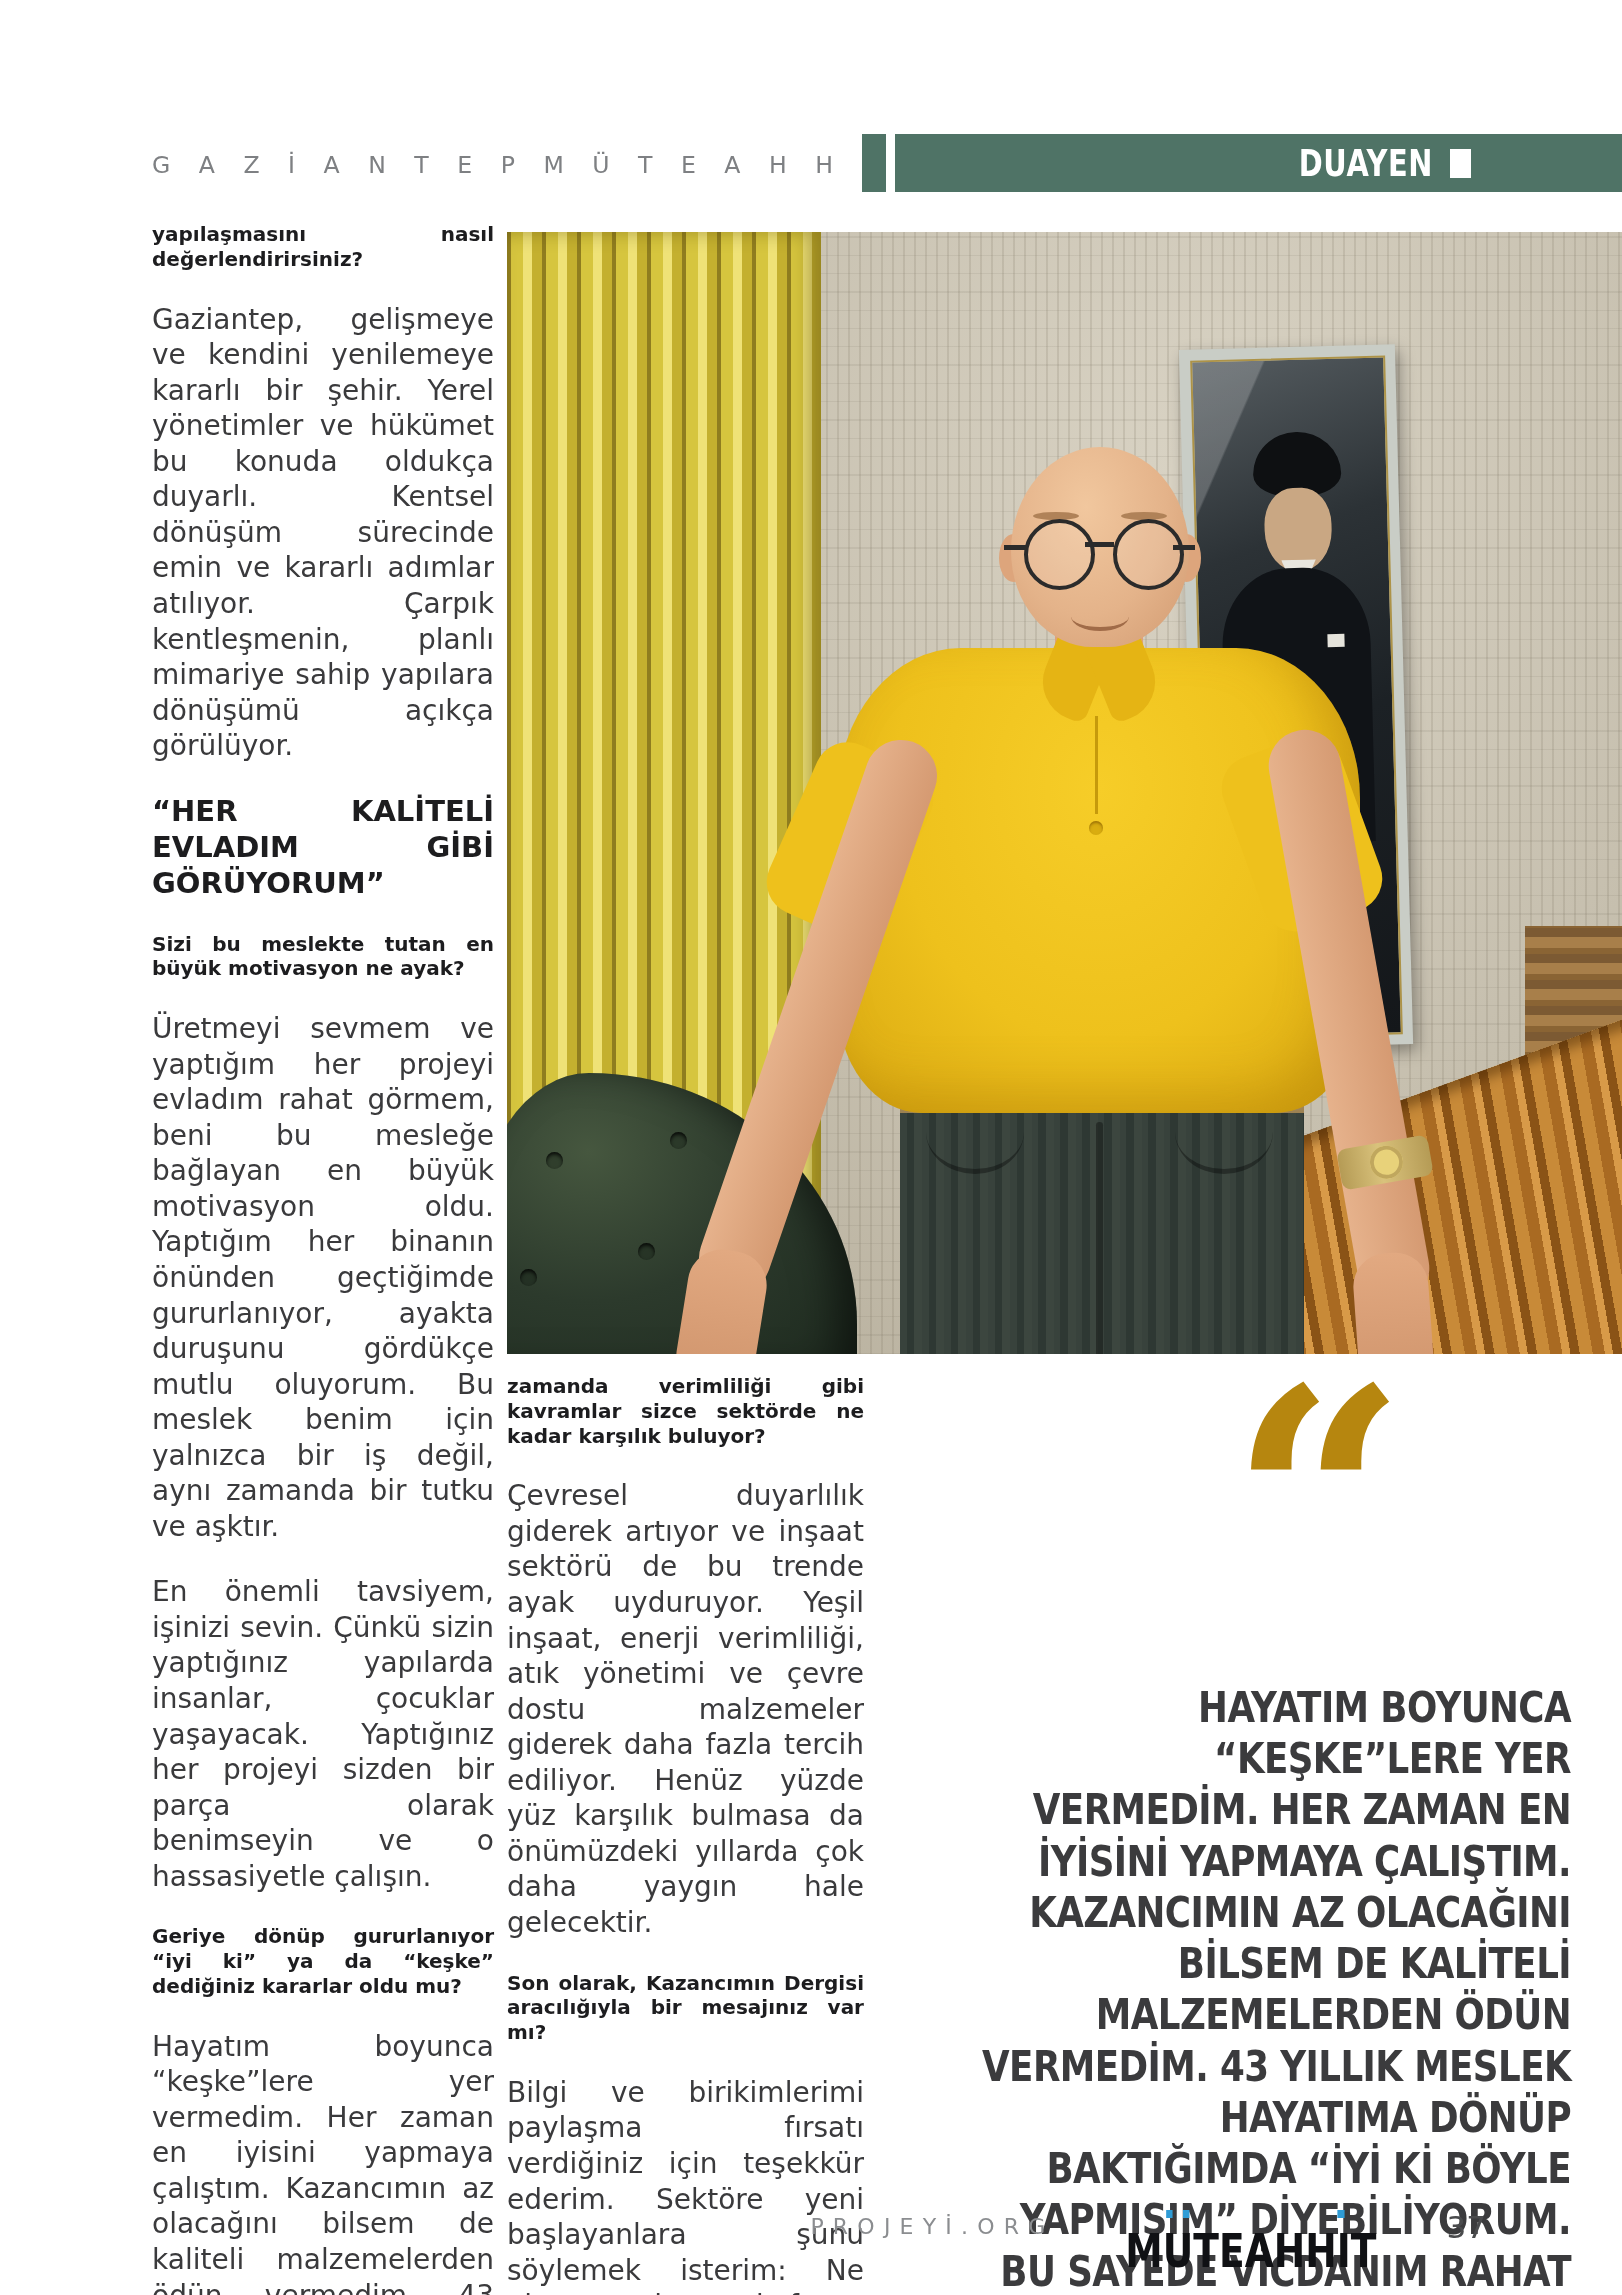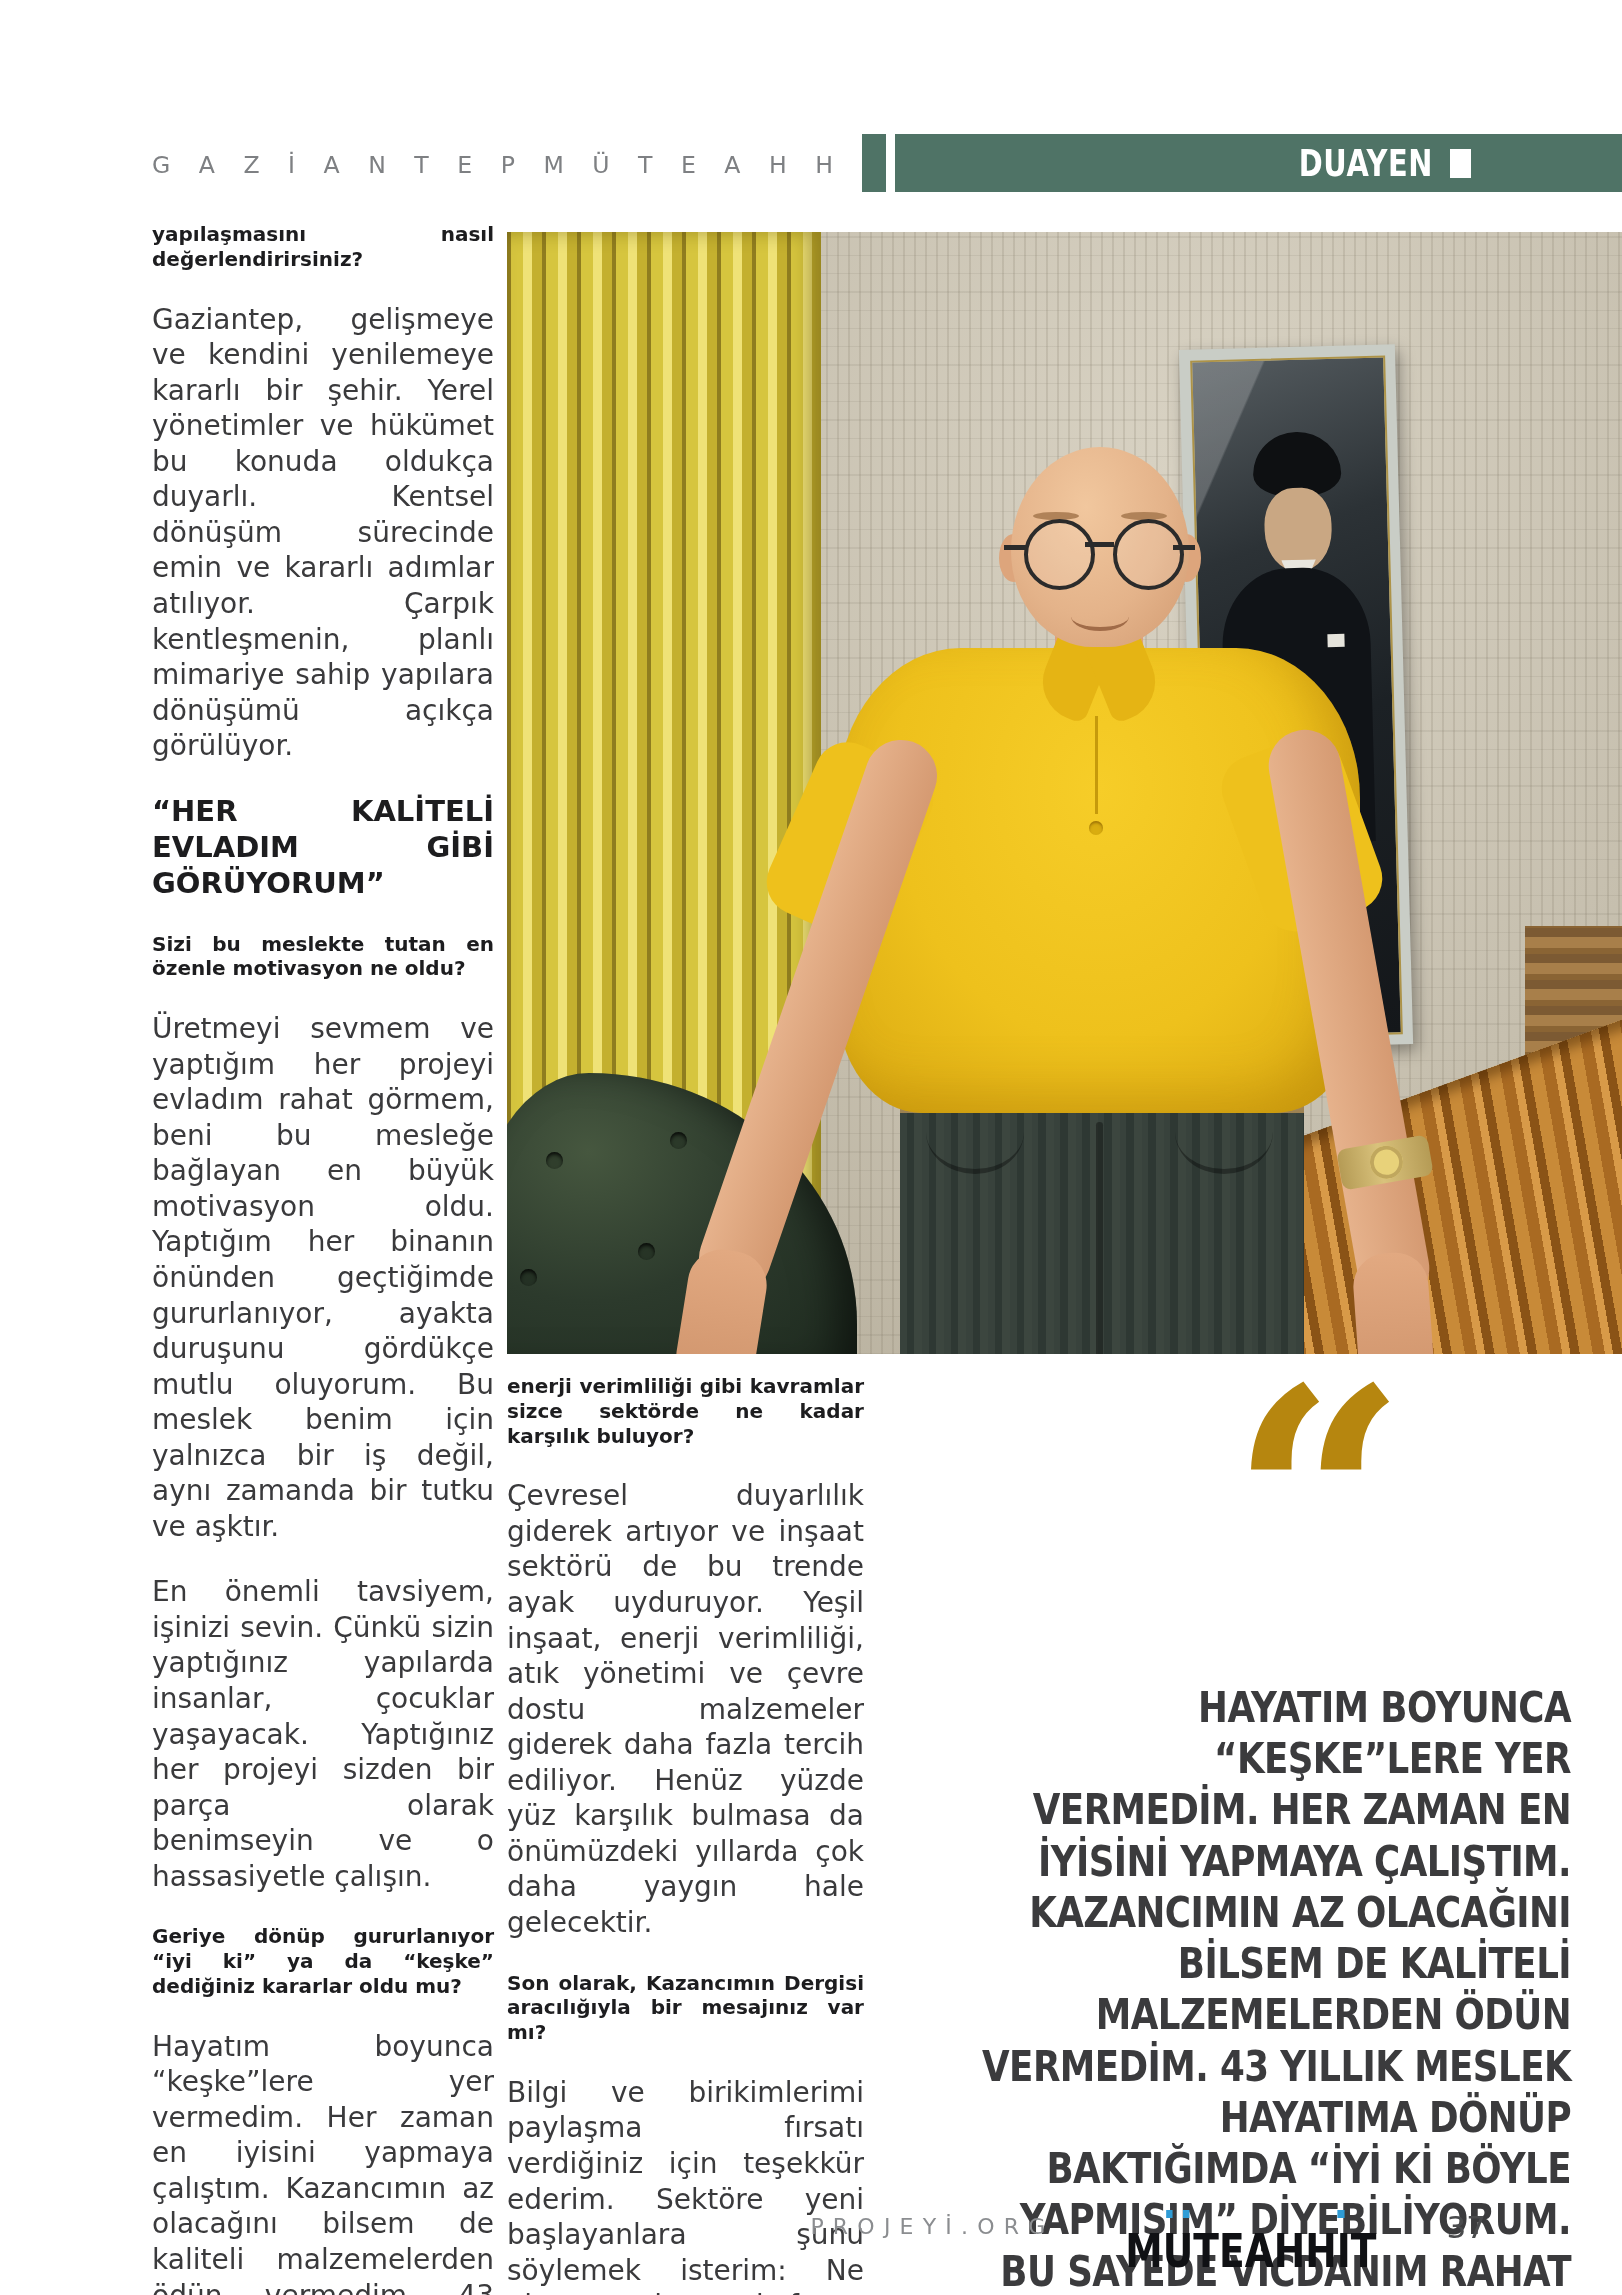--- a/index.html
+++ b/index.html
@@ -138,21 +138,21 @@
   <div class="badge-sq"></div>
   <div class="badge-bar">
     <span class="badge-text">DUAYEN</span>
     <span class="badge-white-sq"></span>
   </div>
 
   <div class="col col-left">
     <p class="q">yapılaşmasını nasıl değerlendirirsiniz?</p>
     <p class="a">Gaziantep, gelişmeye ve kendini yenilemeye kararlı bir şehir. Yerel yönetimler ve hükümet bu konuda oldukça duyarlı. Kentsel dönüşüm sürecinde emin ve kararlı adımlar atılıyor. Çarpık kentleşmenin, planlı mimariye sahip yapılara dönüşümü açıkça görülüyor.</p>
     <p class="sub">“HER KALİTELİ EVLADIM GİBİ GÖRÜYORUM”</p>
-    <p class="q">Sizi bu meslekte tutan en özenle motivasyon ne oldu?</p>
+    <p class="q">Sizi bu meslekte tutan en büyük motivasyon ne ayak?</p>
     <p class="a">Üretmeyi sevmem ve yaptığım her projeyi evladım rahat görmem, beni bu mesleğe bağlayan en büyük motivasyon oldu. Yaptığım her binanın önünden geçtiğimde gururlanıyor, ayakta duruşunu gördükçe mutlu oluyorum. Bu meslek benim için yalnızca bir iş değil, aynı zamanda bir tutku ve aşktır.</p>
     <p class="a">En önemli tavsiyem, işinizi sevin. Çünkü sizin yaptığınız yapılarda insanlar, çocuklar yaşayacak. Yaptığınız her projeyi sizden bir parça olarak benimseyin ve o hassasiyetle çalışın.</p>
     <p class="q">Geriye dönüp gururlanıyor “iyi ki” ya da “keşke” dediğiniz kararlar oldu mu?</p>
     <p class="a">Hayatım boyunca “keşke”lere yer vermedim. Her zaman en iyisini yapmaya çalıştım. Kazancımın az olacağını bilsem de kaliteli malzemelerden ödün vermedim. 43 yıllık meslek hayatıma dönüp baktığımda “iyi ki böyle yapmışım” diyebiliyorum. Bu sayede vicdanım rahat ve huzurluyum.</p>
 
   </div>
 
   <div class="photo">
     <div class="gold-panel"></div>
     <div class="wood-strip"></div>
@@ -209,21 +209,21 @@
     <div class="brow br-r"></div>
     <div class="lens lens-l"></div>
     <div class="lens lens-r"></div>
     <div class="bridge"></div>
     <div class="temple tm-l"></div>
     <div class="temple tm-r"></div>
     <div class="smile"></div>
   </div>
 
   <div class="col col-mid">
-    <p class="q">enerji verimliliği gibi kavramlar sizce sektörde ne kadar karşılık buluyor?</p>
+    <p class="q">zamanda verimliliği gibi kavramlar sizce sektörde ne kadar karşılık buluyor?</p>
     <p class="a">Çevresel duyarlılık giderek artıyor ve inşaat sektörü de bu trende ayak uyduruyor. Yeşil inşaat, enerji verimliliği, atık yönetimi ve çevre dostu malzemeler giderek daha fazla tercih ediliyor. Henüz yüzde yüz karşılık bulmasa da önümüzdeki yıllarda çok daha yaygın hale gelecektir.</p>
     <p class="q">Son olarak, Kazancımın Dergisi aracılığıyla bir mesajınız var mı?</p>
     <p class="a">Bilgi ve birikimlerimi paylaşma fırsatı verdiğiniz için teşekkür ederim. Sektöre yeni başlayanlara şunu söylemek isterim: Ne olursa olsun kafanızı yastığa rahat koyabileceğiniz işler yapın. İnşaat sektörü hem çok öğretici hem de çok keyifli bir alandır. Sevgiyle ve özenle çalışın.</p>
   </div>
 
   <div class="quote">
     <div class="quote-mark">“</div>
     <div class="quote-text">HAYATIM BOYUNCA “KEŞKE”LERE YER VERMEDİM. HER ZAMAN EN İYİSİNİ YAPMAYA ÇALIŞTIM. KAZANCIMIN AZ OLACAĞINI BİLSEM DE KALİTELİ MALZEMELERDEN ÖDÜN VERMEDİM. 43 YILLIK MESLEK HAYATIMA DÖNÜP BAKTIĞIMDA “İYİ Kİ BÖYLE YAPMIŞIM” DİYEBİLİYORUM. BU SAYEDE VİCDANIM RAHAT VE HUZURLUYUM.</div>
   </div>
 

